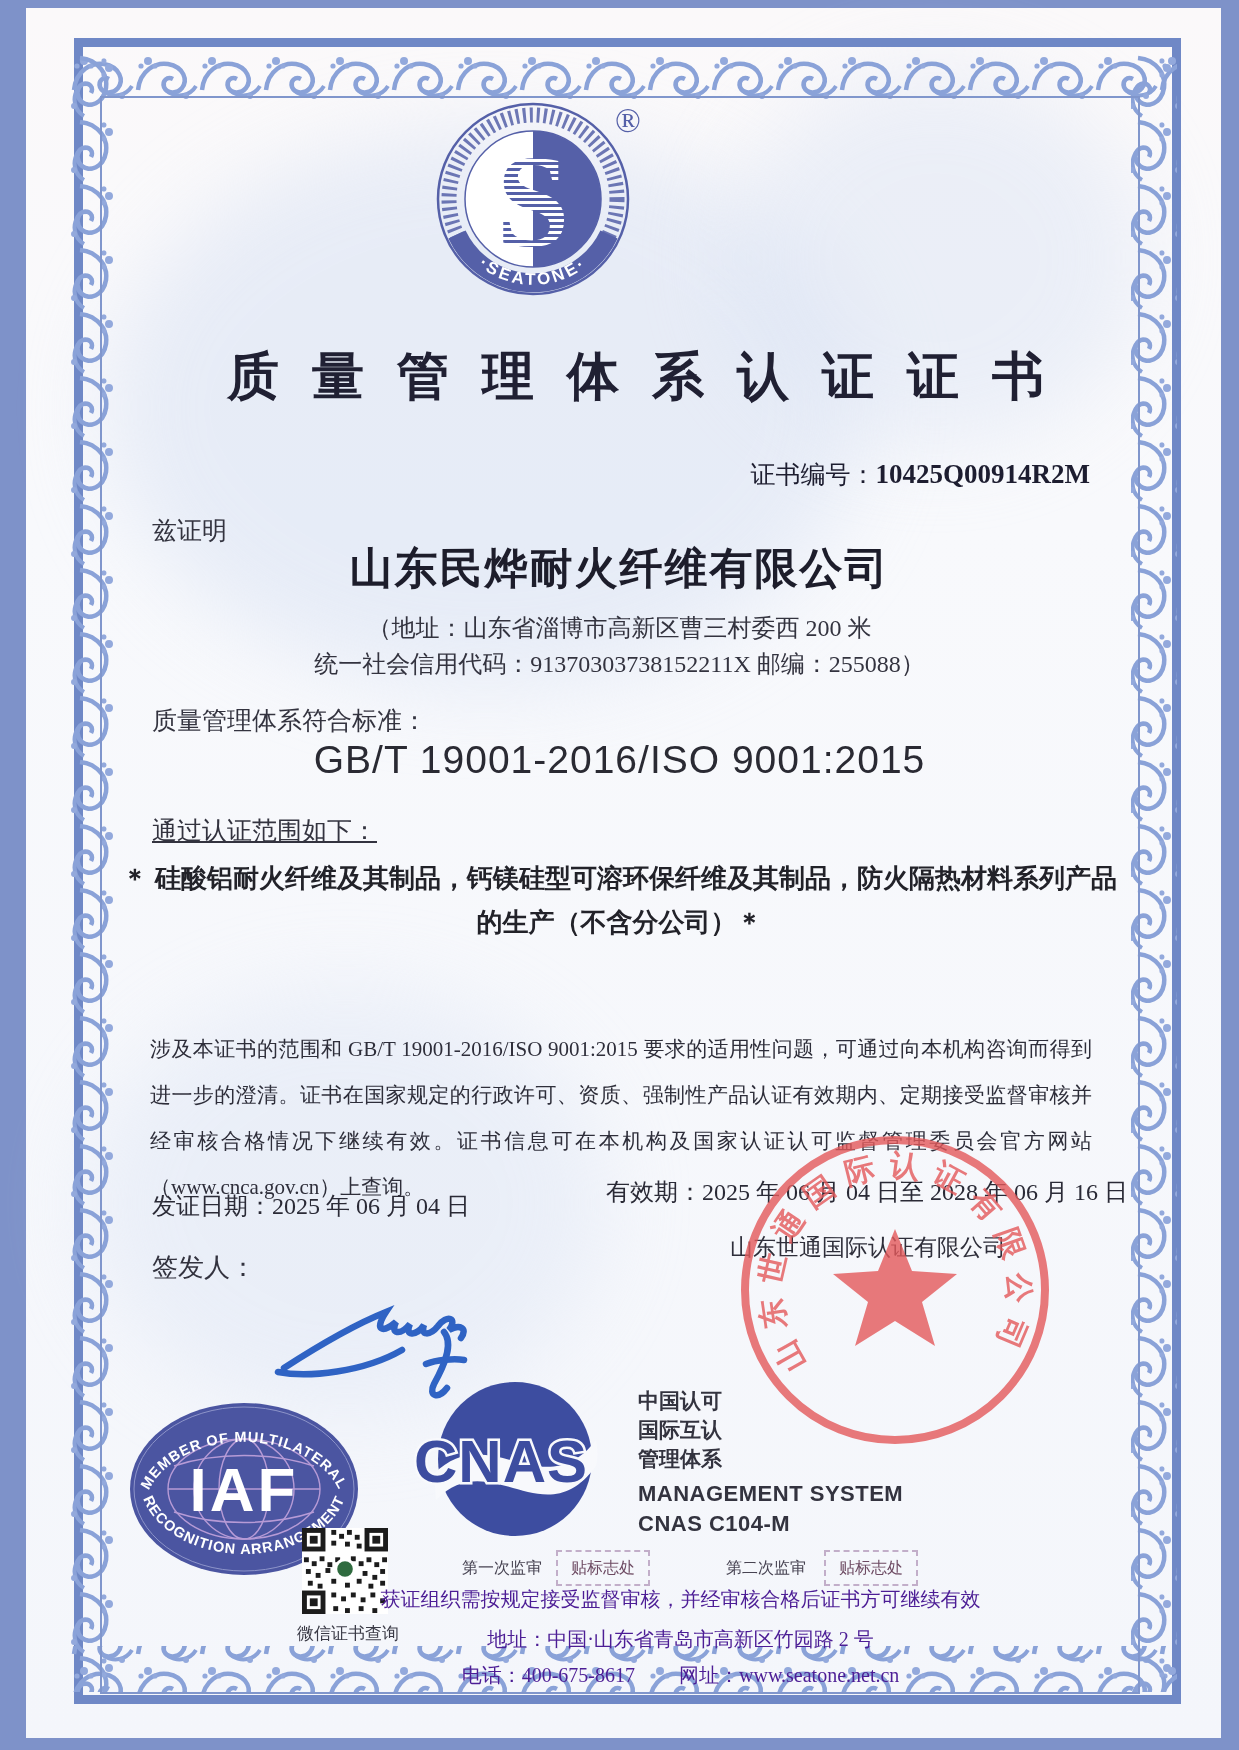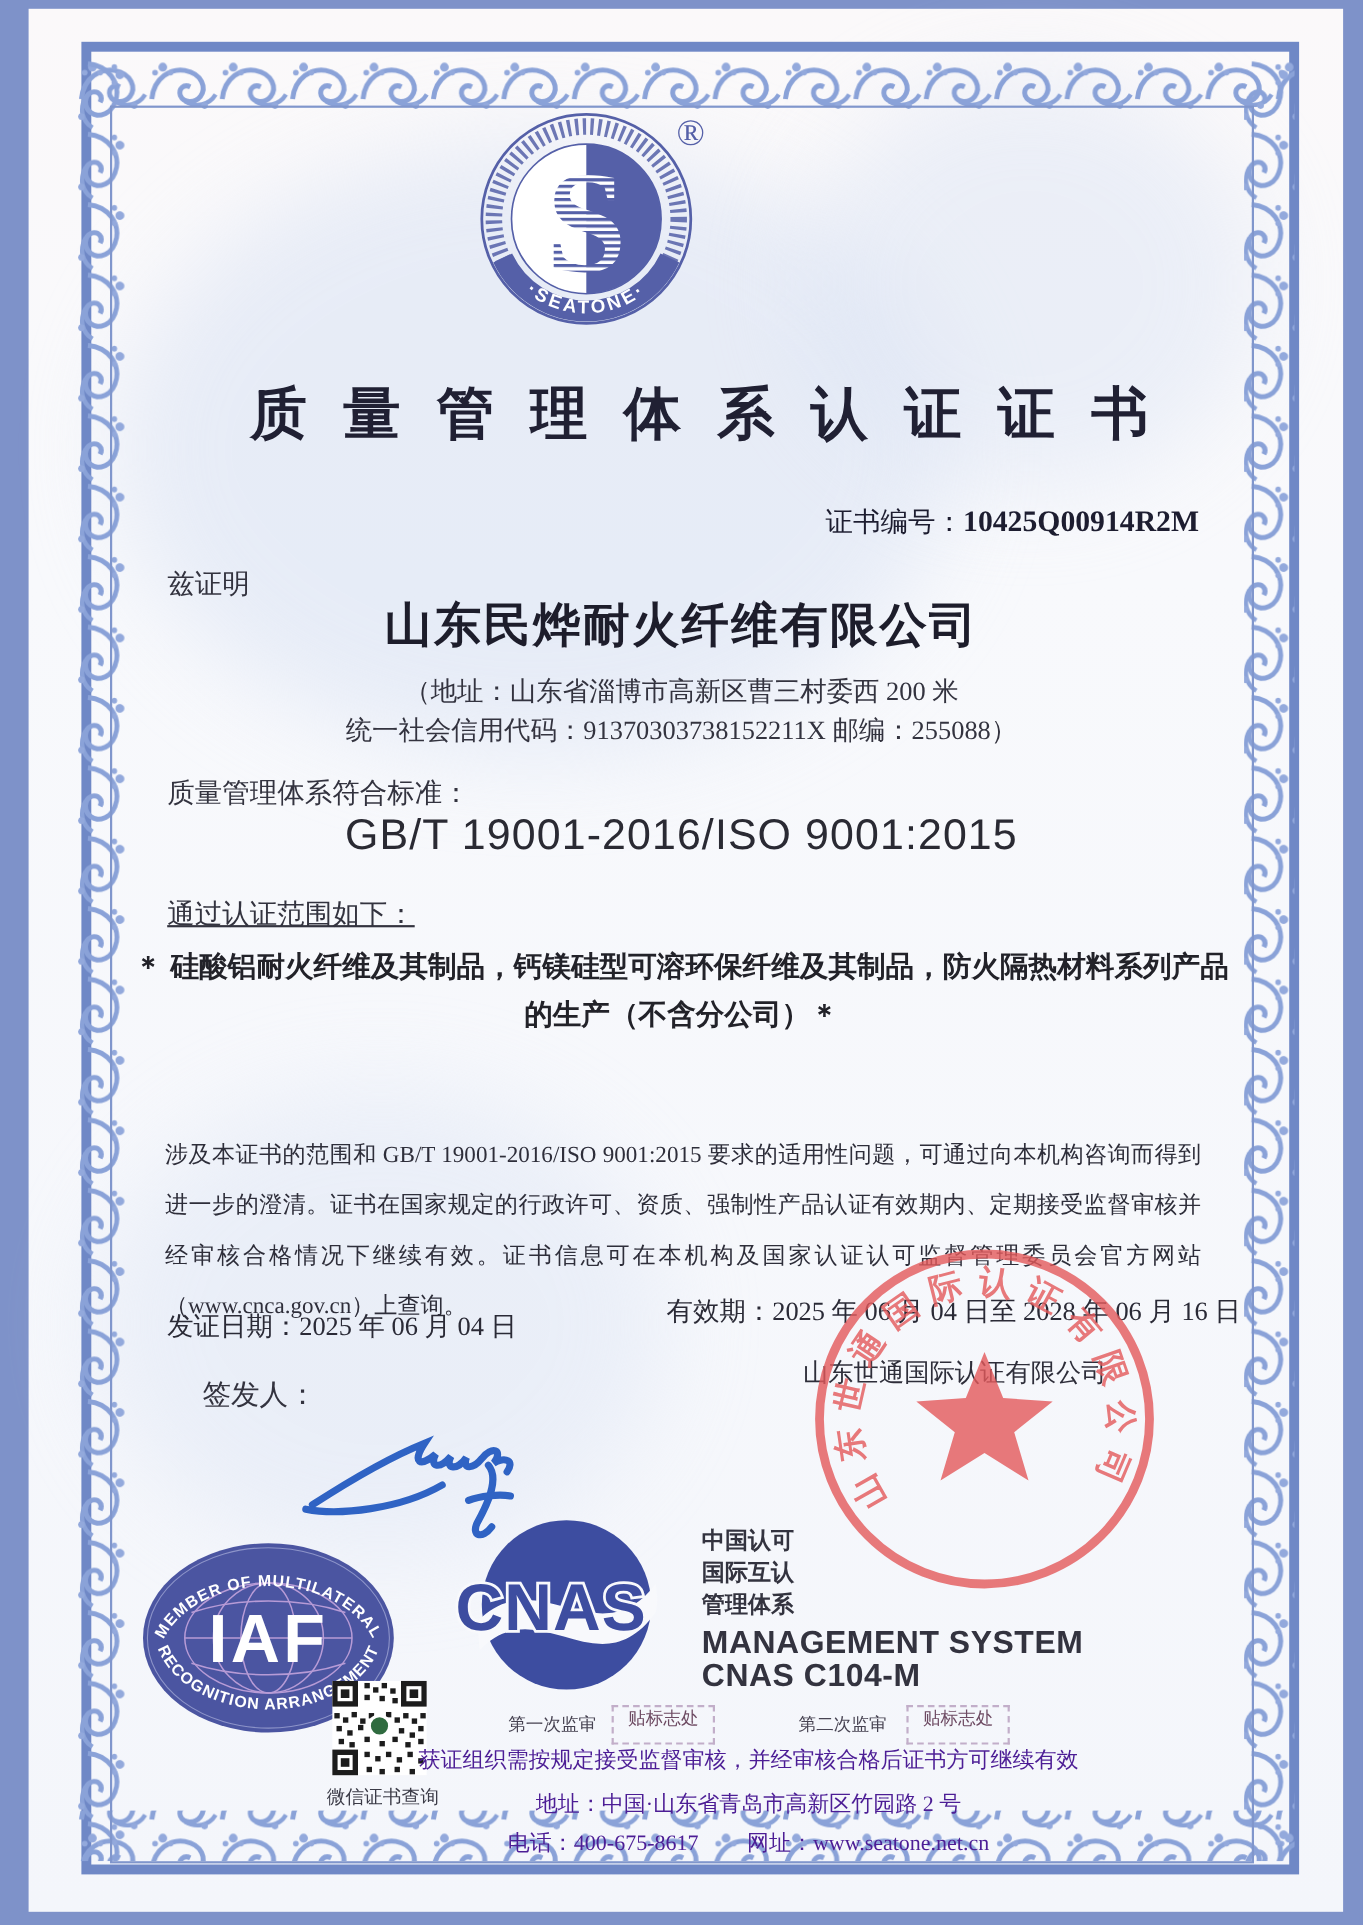--- a/index.html
+++ b/index.html
@@ -27,25 +27,25 @@
   .scope{top:856px;left:118px;right:118px;text-align:center;
          font-family:"Liberation Sans","DejaVu Sans",sans-serif;
          font-size:26px;font-weight:600;line-height:44px;color:#222229;}
   .disclaimer{top:1026px;left:150px;right:147px;font-size:21px;line-height:46px;
               text-align:justify;color:#2e2e3a;}
   .dateline{font-size:24px;color:#2a2a36;white-space:nowrap;}
   .issuer{left:730px;top:1232px;font-size:23px;color:#2e2e3a;}
   .accblock{left:638px;top:1386px;color:#33333f;
             font-family:"Liberation Sans","DejaVu Sans",sans-serif;}
   .accblock .cjk{font-size:21px;font-weight:600;line-height:29px;}
-  .accblock .lat{font-size:29px;font-weight:700;line-height:30px;letter-spacing:.5px;margin-top:6px;}
+  .accblock .lat{font-size:22px;font-weight:700;line-height:30px;letter-spacing:.5px;margin-top:6px;}
   .qrcap{left:288px;top:1622px;width:120px;text-align:center;font-size:17px;color:#3a3a46;}
   .auditlbl{top:1558px;font-size:16px;color:#474352;white-space:nowrap;}
   .stickerbox{top:1550px;width:90px;height:32px;border:2px dashed #c2aec9;
-              display:flex;justify-content:center;
+              display:flex;align-items:center;justify-content:center;
               font-size:16px;color:#6d4a62;}
   .footnote{left:340px;right:218px;text-align:center;color:#4c1d95;font-size:20px;}
   .contact{display:flex;justify-content:center;gap:44px;}
   .contact span{white-space:nowrap;}
 </style>
 </head>
 <body>
 
 <div class="page">
 
@@ -124,21 +124,21 @@
   <div class="abs disclaimer">涉及本证书的范围和 GB/T 19001-2016/ISO 9001:2015 要求的适用性问题，可通过向本机构咨询而得到进一步的澄清。证书在国家规定的行政许可、资质、强制性产品认证有效期内、定期接受监督审核并经审核合格情况下继续有效。证书信息可在本机构及国家认证认可监督管理委员会官方网站（www.cnca.gov.cn）上查询。</div>
 
   <div class="abs dateline" style="left:152px;top:1190px;">
     <span>发证日期：</span><span>2025 年 06 月 04 日</span>
   </div>
   <div class="abs dateline" style="left:606px;top:1176px;">
     <span>有效期：</span><span>2025 年 06 月 04 日至 2028 年 06 月 16 日</span>
   </div>
 
   <div class="abs issuer">山东世通国际认证有限公司</div>
-  <div class="abs label" style="left:152px;top:1250px;font-size:26px;margin-left:32px;">签发人：</div>
+  <div class="abs label" style="left:152px;top:1250px;font-size:26px;">签发人：</div>
 
   <svg class="abs" style="left:268px;top:1280px;" width="215" height="125" viewBox="0 0 215 125">
     <g fill="none" stroke="#2F63C4" stroke-width="6.5" stroke-linecap="round">
       <path d="M16 88 C 50 66 88 44 118 32 C 106 50 114 54 128 42 C 122 54 132 56 142 44 C 136 56 148 57 156 45 C 152 56 162 56 170 46 C 179 34 190 38 181 50 C 192 44 200 48 193 58"></path>
       <path d="M10 92 C 40 98 96 92 134 70"></path>
       <path d="M176 52 C 186 64 176 86 166 104 C 160 116 170 120 179 108"></path>
       <path d="M158 84 C 168 80 186 78 196 80"></path>
     </g>
   </svg>
 

